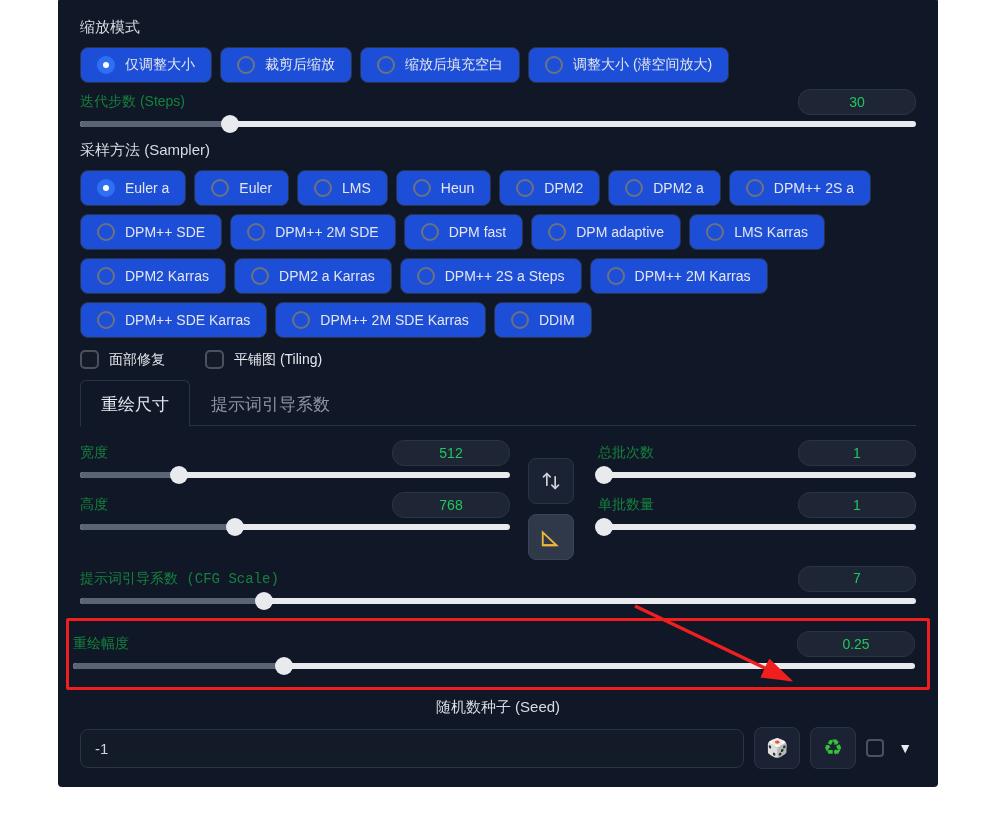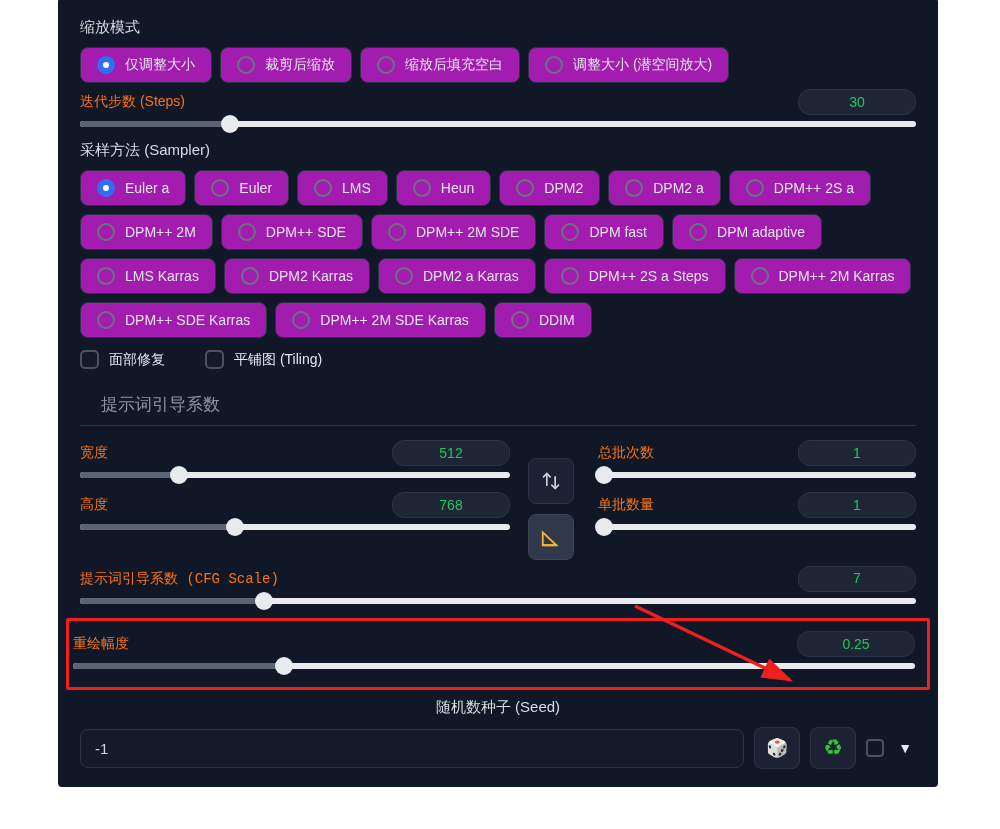--- a/index.html
+++ b/index.html
@@ -23,21 +23,21 @@
   .section-label {
     font-size: 15px;
     color: #d7dbe2;
     margin: 10px 0 10px 0;
   }
 
   
   .radio-row { display:flex; flex-wrap:wrap; gap:8px; margin-bottom:6px;}
   .radio-opt {
     display:flex; align-items:center; gap:10px;
-    background:#a21caf;
+    background:#1d4ed8;
     border:1px solid #2b3444;
     border-radius:8px;
     padding:8px 16px;
     cursor:pointer;
     color:#e4e6ea;
   }
   .radio-dot {
     width:18px; height:18px; border-radius:50%;
     border:2px solid #6b7280;
     display:flex; align-items:center; justify-content:center;
@@ -48,21 +48,21 @@
     border-color:#2f6ff1;
     background:#2f6ff1;
   }
   .radio-opt.sel .radio-dot::after{
     content:""; width:6px; height:6px; background:#fff; border-radius:50%;
   }
 
   
   .slider-row { margin: 2px 0 14px 0; }
   .slider-head { display:flex; justify-content:space-between; align-items:center; margin-bottom:4px;}
-  .slider-head .lbl { color:#f97316; font-size:14px; }
+  .slider-head .lbl { color:#15803d; font-size:14px; }
   .valpill {
     background:#1e2635;
     border:1px solid #2b3444;
     border-radius:12px;
     min-width:118px;
     text-align:center;
     padding:4px 10px;
     color:#22c55e;
     font-size:14px;
   }
@@ -196,24 +196,20 @@
         <div class="radio-opt">
           <span class="radio-dot"></span>
           <span>DPM2 a</span>
         </div>
         <div class="radio-opt">
           <span class="radio-dot"></span>
           <span>DPM++ 2S a</span>
         </div>
         <div class="radio-opt">
           <span class="radio-dot"></span>
-          <span>DPM++ 2M</span>
-        </div>
-        <div class="radio-opt">
-          <span class="radio-dot"></span>
           <span>DPM++ SDE</span>
         </div>
         <div class="radio-opt">
           <span class="radio-dot"></span>
           <span>DPM++ 2M SDE</span>
         </div>
         <div class="radio-opt">
           <span class="radio-dot"></span>
           <span>DPM fast</span>
         </div>
@@ -260,20 +256,21 @@
       <span class="cb-box"></span>
       <span>面部修复</span>
     </div>
     <div class="cb">
       <span class="cb-box"></span>
       <span>平铺图 (Tiling)</span>
     </div>
   </div>
 
   <div class="tabs">
+    <div class="tab active">重绘尺寸</div>
     <div class="tab">提示词引导系数</div>
   </div>
 
   <div class="dims-row">
     <div class="dims-left">
       <div class="slider-row">
         <div class="slider-head">
           <span class="lbl">宽度</span>
           <span class="valpill">512</span>
         </div>

